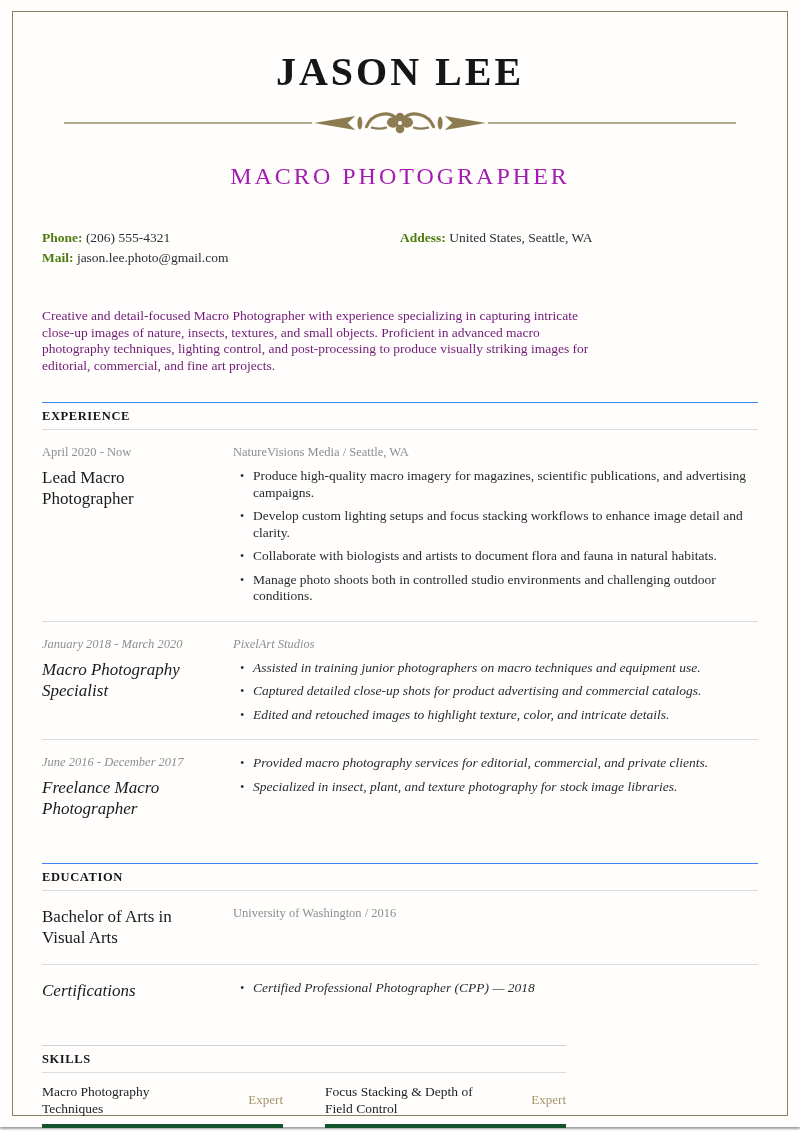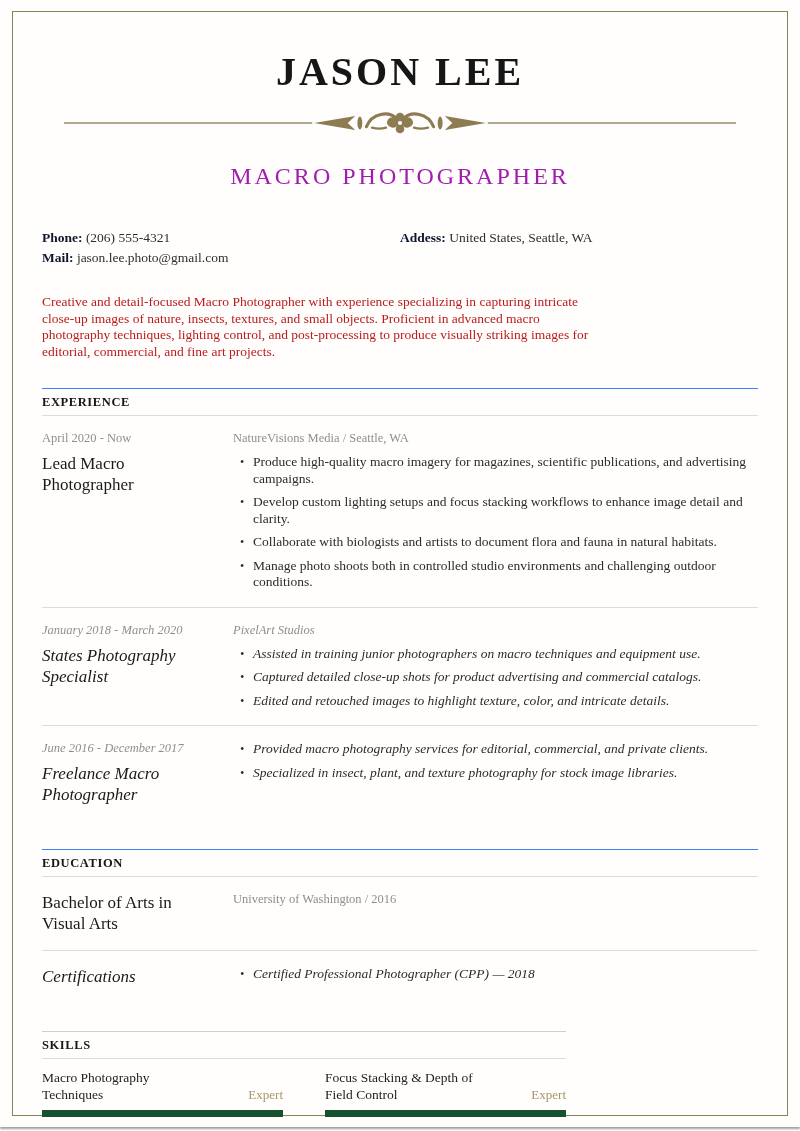--- a/index.html
+++ b/index.html
@@ -34,24 +34,24 @@
   .ornament { margin-top:14px; text-align:center; height:28px; }
   .job-title {
     margin-top:26px; text-align:center;
     font-size:24px; font-weight:400; letter-spacing:3px;
     color:#a21caf;
   }
 
   
   .contact { display:grid; grid-template-columns:1fr 1fr; margin-top:38px; }
   .contact p { font-size:13.5px; line-height:20px; color:#2e2e2e; }
-  .contact b { font-weight:700; color:#0f172a; }
-
-  
-  .summary { margin-top:26px; font-size:13.5px; line-height:16.5px; color:#b91c1c; max-width:560px; }
+  .contact b { font-weight:700; color:#4d7c0f; }
+
+  
+  .summary { margin-top:40px; font-size:13.5px; line-height:16.5px; color:#701a75; max-width:560px; }
 
   
   .sec-head {
     margin-top:28px;
     font-size:12.5px; font-weight:700; letter-spacing:0.6px;
     color:#161616;
     border-top:1px solid #3b82f6;
     border-bottom:1px solid #dcdcdc;
     padding:6px 0 5px;
   }
@@ -71,22 +71,22 @@
   }
   ul.blist li::before {
     content:"•"; position:absolute; left:7px; top:0; color:#2b2b2b; font-size:12px;
   }
   ul.blist.flush li:first-child { margin-top:2px; }
 
   
   .skills-wrap { width:524px; }
   .skills-grid { display:grid; grid-template-columns:1fr 1fr; column-gap:42px; }
   .skill-cell {
-    display:flex; justify-content:space-between; align-items:flex-end;
-    border-bottom:7px solid #14532d;
+    display:flex; justify-content:space-between; align-items:center;
+    border-bottom:4px solid #14532d;
     padding:10px 0 7px;
   }
   .skill-name { font-size:13.5px; line-height:17px; color:#222; max-width:170px; }
   .skill-level { font-size:13px; color:#a5956a; padding-left:10px; white-space:nowrap; }
 </style>
 </head>
 <body>
 
 <div class="page">
   <div class="page-frame"></div>
@@ -152,21 +152,21 @@
             <li>Develop custom lighting setups and focus stacking workflows to enhance image detail and clarity.</li>
             <li>Collaborate with biologists and artists to document flora and fauna in natural habitats.</li>
             <li>Manage photo shoots both in controlled studio environments and challenging outdoor conditions.</li>
           </ul>
         </div>
       </article>
 
       <article class="entry">
         <div>
           <div class="dates">January 2018 - March 2020</div>
-          <div class="etitle">States Photography Specialist</div>
+          <div class="etitle">Macro Photography Specialist</div>
         </div>
         <div>
           <div class="company">PixelArt Studios</div>
           <ul class="blist">
             <li>Assisted in training junior photographers on macro techniques and equipment use.</li>
             <li>Captured detailed close-up shots for product advertising and commercial catalogs.</li>
             <li>Edited and retouched images to highlight texture, color, and intricate details.</li>
           </ul>
         </div>
       </article>

